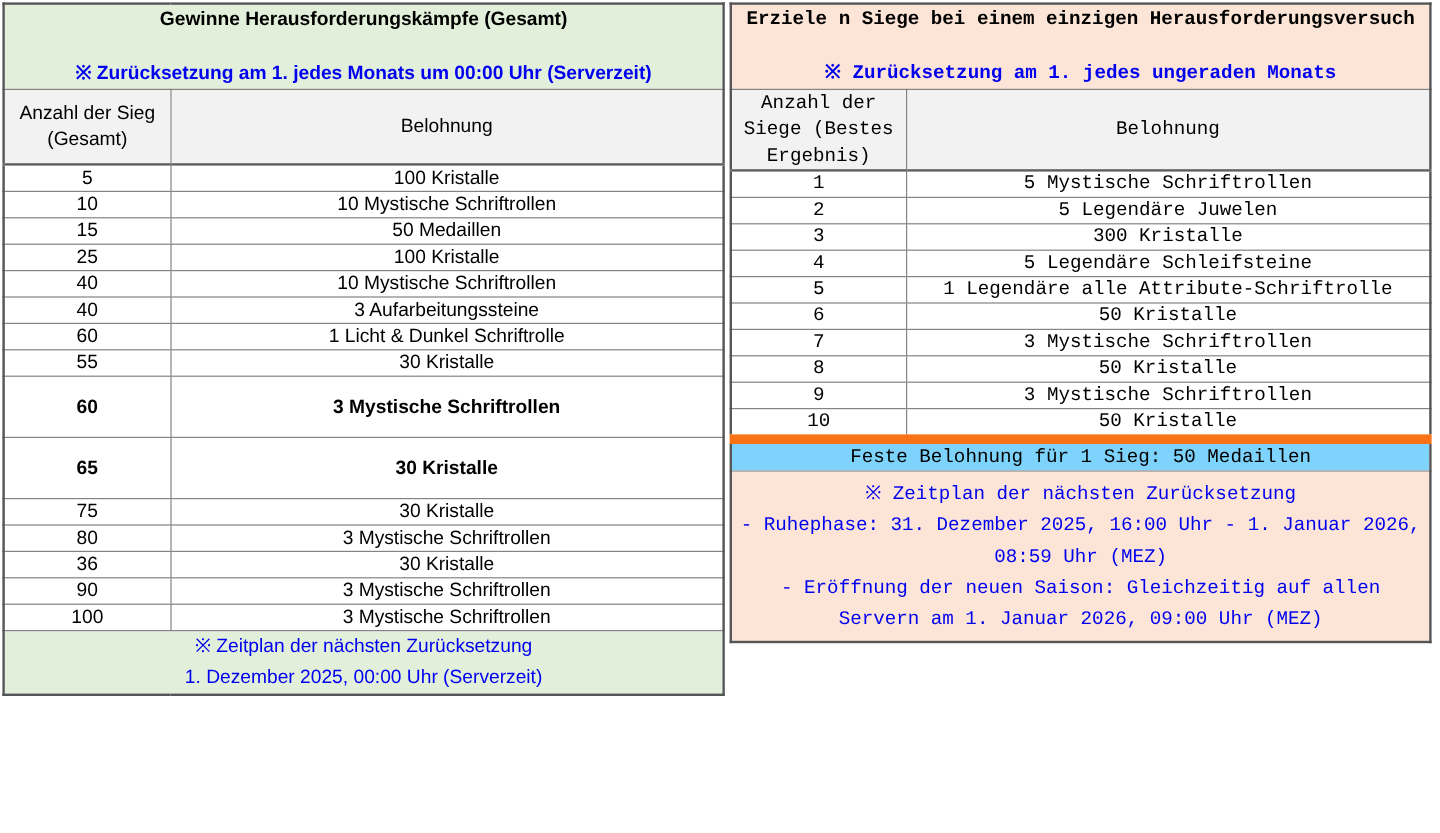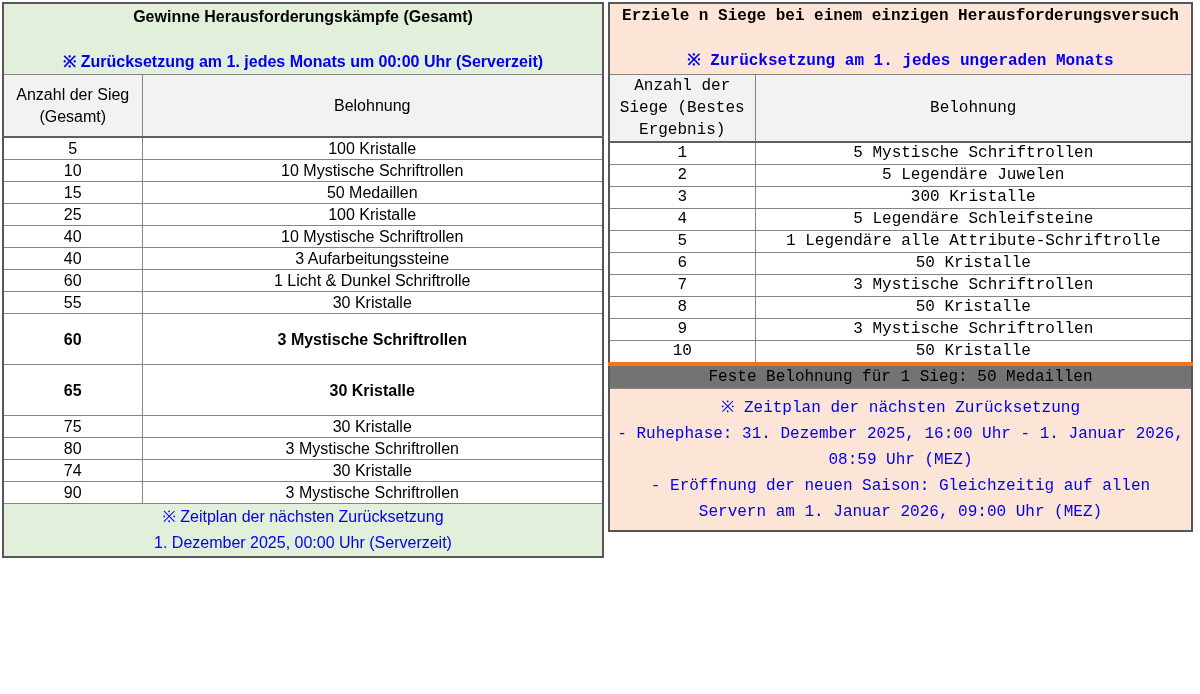--- a/index.html
+++ b/index.html
@@ -42,22 +42,22 @@
     border-bottom:2px solid #5f5f5f;
   }
 
   
   .data-row td{height:21px;line-height:19px;}
   tr.tall td{height:50px;font-weight:bold;}
 
   
   .yellow-row td{
     height:22px;
-    background:#737373;
-    border-top:4px solid #f97316;
+    background:#7dd3fc;
+    border-top:8px solid #f97316;
     line-height:20px;
   }
 
   
   .footer{
     text-align:left;
     color:#0000ee;
     border-top:2px solid #5f5f5f;
     vertical-align:middle;
   }
@@ -130,25 +130,29 @@
         </tr>
       <tr class="data-row">
           <td>75</td>
           <td>30 Kristalle</td>
         </tr>
       <tr class="data-row">
           <td>80</td>
           <td>3 Mystische Schriftrollen</td>
         </tr>
       <tr class="data-row">
-          <td>74</td>
+          <td>36</td>
           <td>30 Kristalle</td>
         </tr>
       <tr class="data-row">
           <td>90</td>
+          <td>3 Mystische Schriftrollen</td>
+        </tr>
+      <tr class="data-row">
+          <td>100</td>
           <td>3 Mystische Schriftrollen</td>
         </tr>
     </tbody>
     <tfoot>
       <tr>
         <td colspan="2" class="footer green-foot">
           <div>※ Zeitplan der nächsten Zurücksetzung</div>
           <div>1. Dezember 2025, 00:00 Uhr (Serverzeit)</div>
         </td>
       </tr>

